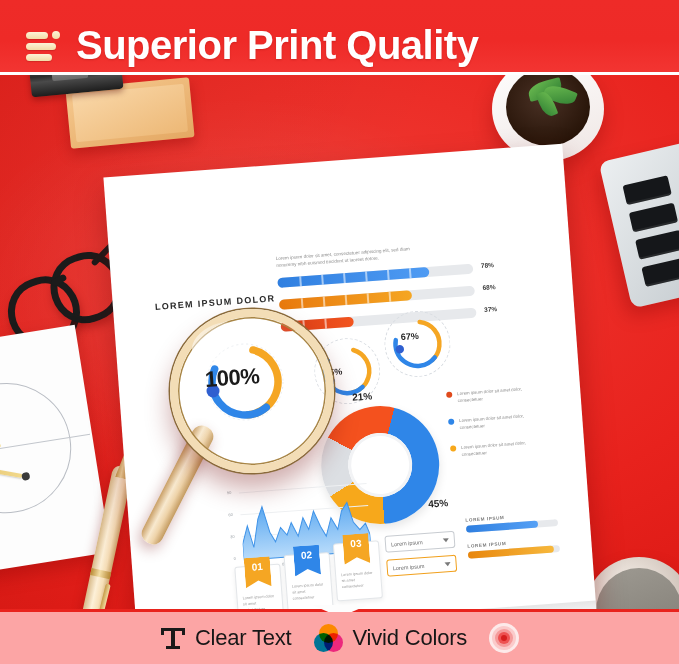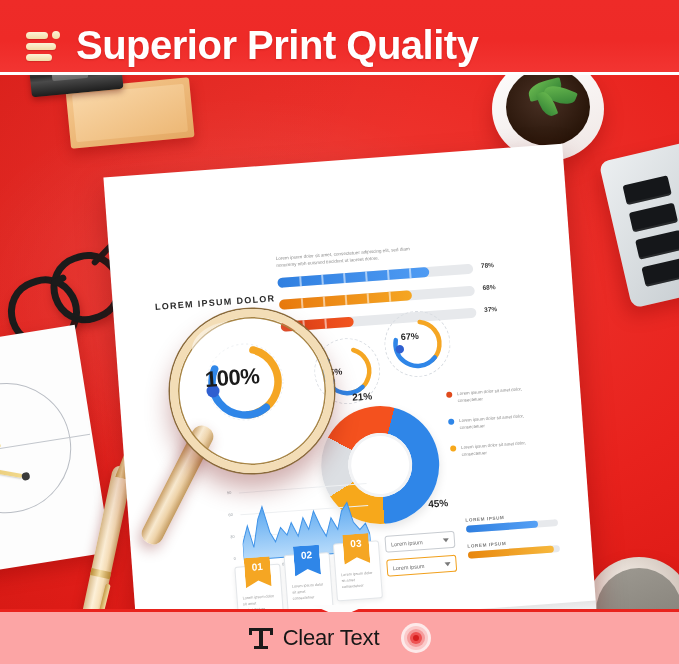--- a/index.html
+++ b/index.html
@@ -476,20 +476,28 @@
       <div class="icon-t">
         <div class="tbar"></div>
           <div class="tcap-l"></div>
           <div class="tcap-r"></div>
         <div class="tstem"></div>
           <div class="tfoot"></div>
       </div>
       <div class="feat-label">Clear Text</div>
     </div>
 
+    <div class="feat">
+      <div class="icon-cmy">
+        <i class="cmy-y"></i>
+          <i class="cmy-c"></i>
+          <i class="cmy-m"></i>
+      </div>
+      <div class="feat-label">Vivid Colors</div>
+    </div>
 
     <div class="feat">
       <div class="icon-layers">
         <i class="lay1"></i>
           <i class="lay2"></i>
           <i class="lay3"></i>
           <i class="lay4"></i>
           <i class="lay5"></i>
       </div>
     </div>

